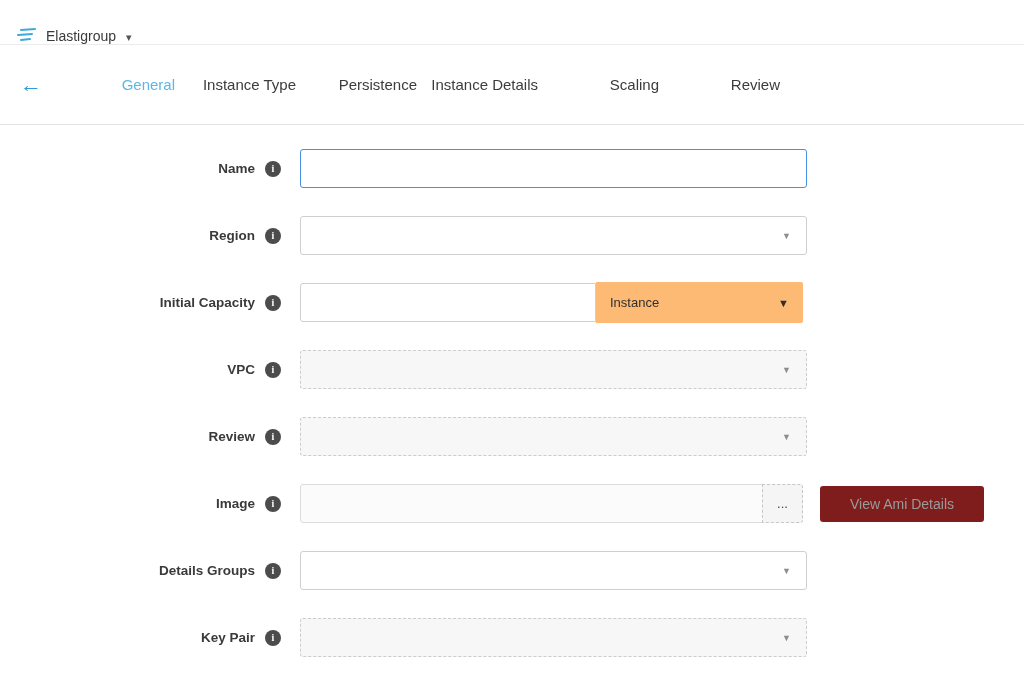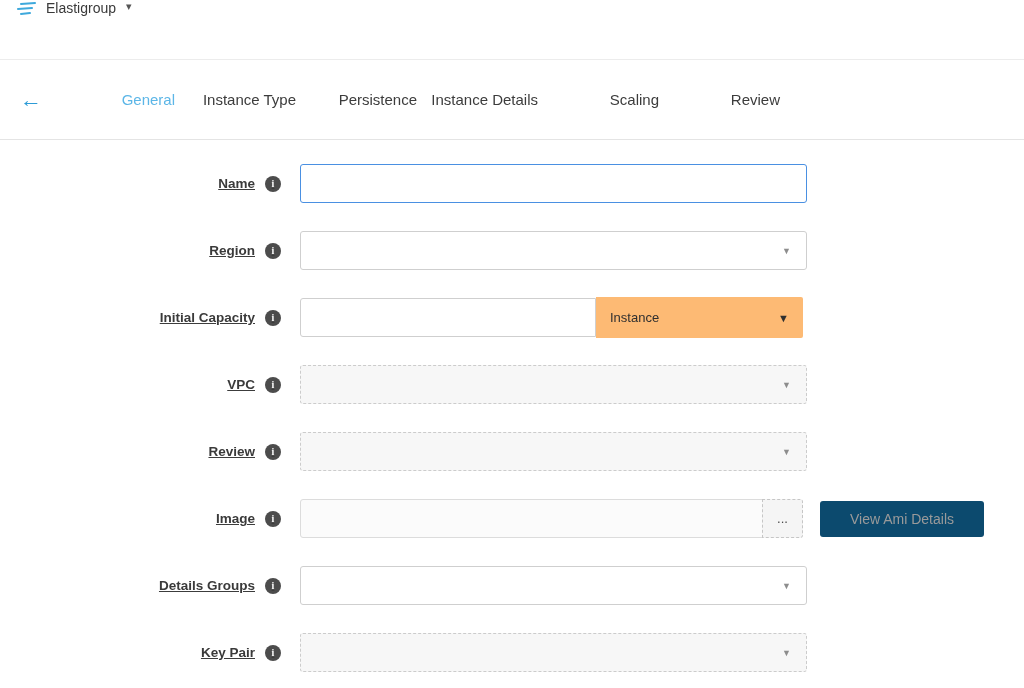--- a/index.html
+++ b/index.html
@@ -6,23 +6,23 @@
   html,body { width:1024px; height:688px; }
   body {
     background:#ffffff;
     font-family:"Liberation Sans", sans-serif;
     color:#3c3c3c;
     overflow:hidden;
   }
 
   
   .topbar {
-    height:60px;
-    display:flex;
-    align-items:flex-start;
+    height:45px;
+    display:flex;
+    align-items:flex-end;
     gap:9px;
     padding-left:15px;
     border-bottom:1px solid #ececec;
     background:#fff;
   }
   .brand-logo { display:flex; align-items:center; }
   .brand-name { font-size:14px; color:#3a3a3a; }
   .brand-caret { font-size:11px; color:#555; margin-left:1px; }
 
   
@@ -62,21 +62,20 @@
     height:39px;
     margin-bottom:28px;
   }
   .label-cell {
     width:281px;
     flex:none;
     display:flex;
     align-items:center;
     justify-content:flex-end;
     gap:10px;
-    text-decoration:underline;
   }
   .field-label {
     font-weight:bold;
     font-size:13.5px;
     color:#3a3a3a;
     white-space:nowrap;
   }
   .info-icon {
     width:16px; height:16px;
     flex:none;
@@ -162,21 +161,21 @@
     background:#f5f5f5;
     color:#4c4c4c;
     font-size:13px;
     display:flex; align-items:center; justify-content:center;
     cursor:pointer;
   }
 
   .side-btn {
     margin-left:17px;
     width:164px; height:36px;
-    background:#0c4a6e;
+    background:#7f1d1d;
     border:none;
     border-radius:3px;
     color:#9a9a9a;
     font-size:14px;
     font-family:"Liberation Sans", sans-serif;
     cursor:pointer;
   }
 </style>
 </head>
 <body>

